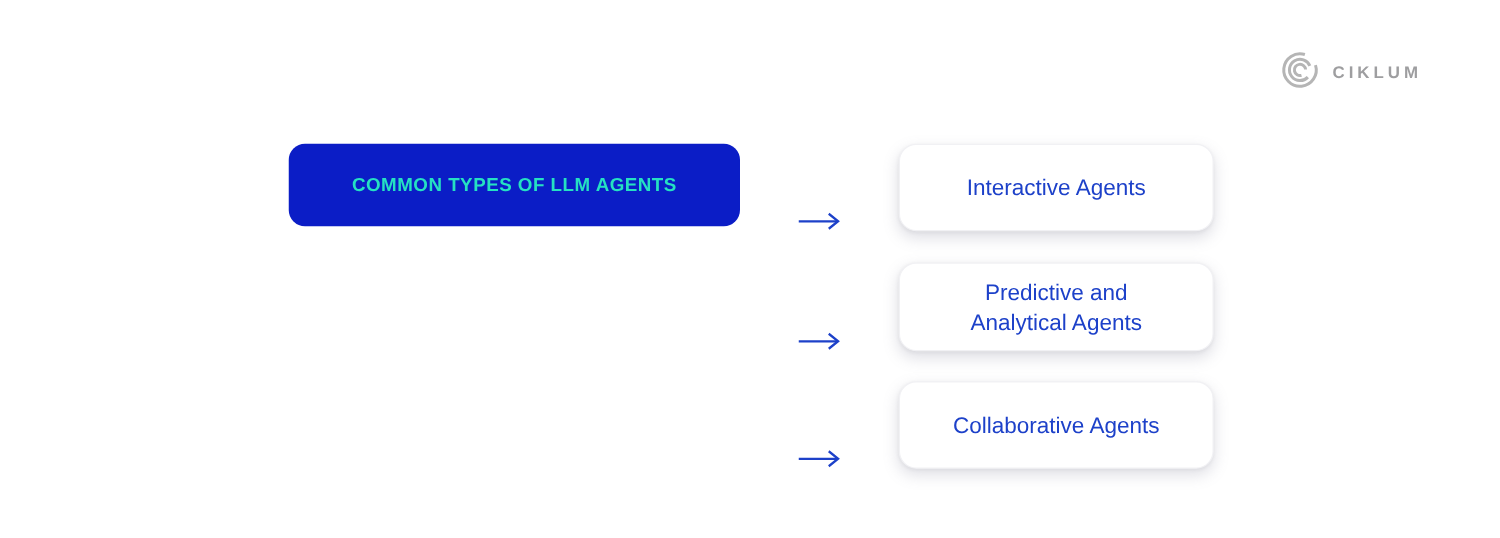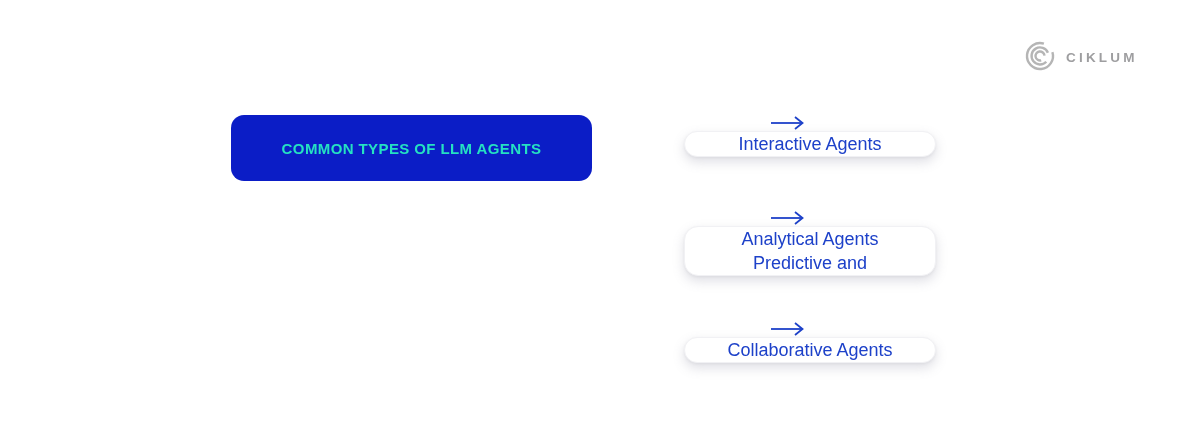--- a/index.html
+++ b/index.html
@@ -53,26 +53,25 @@
     font-weight: 700;
     letter-spacing: 0.4px;
     white-space: nowrap;
   }
 
   
   .row {
     position: absolute;
     left: 638px;
     display: flex;
-    align-items: center;
-    flex-direction: column;
+    align-items: flex-end;
   }
   .row-0 { top: 115px; height: 70px; }
   .row-1 { top: 210px; height: 71px; }
-  .row-2 { top: 321px; height: 70px; }
+  .row-2 { top: 305px; height: 70px; }
 
   .arrow { flex: 0 0 auto; display: block; }
 
   .card {
     margin-left: 46px;
     width: 252px;
     align-self: stretch;
     background: #ffffff;
     border: 1px solid #f1f1f4;
     border-radius: 14px;
@@ -122,22 +121,22 @@
     </div>
   </div>
 
   <div class="row row-1">
     <svg class="arrow" width="35" height="16" viewBox="0 0 35 16" fill="none">
       <line x1="1" y1="8" x2="32" y2="8" stroke="#1d41c9" stroke-width="1.8"></line>
       <path d="M 25 2 L 32.5 8 L 25 14" stroke="#1d41c9" stroke-width="1.8" fill="none" stroke-linejoin="miter"></path>
     </svg>
     <div class="card">
       <span class="card-label">
+        <span class="card-line">Predictive and</span>
         <span class="card-line">Analytical Agents</span>
-        <span class="card-line">Predictive and</span>
       </span>
     </div>
   </div>
 
   <div class="row row-2">
     <svg class="arrow" width="35" height="16" viewBox="0 0 35 16" fill="none">
       <line x1="1" y1="8" x2="32" y2="8" stroke="#1d41c9" stroke-width="1.8"></line>
       <path d="M 25 2 L 32.5 8 L 25 14" stroke="#1d41c9" stroke-width="1.8" fill="none" stroke-linejoin="miter"></path>
     </svg>
     <div class="card">

